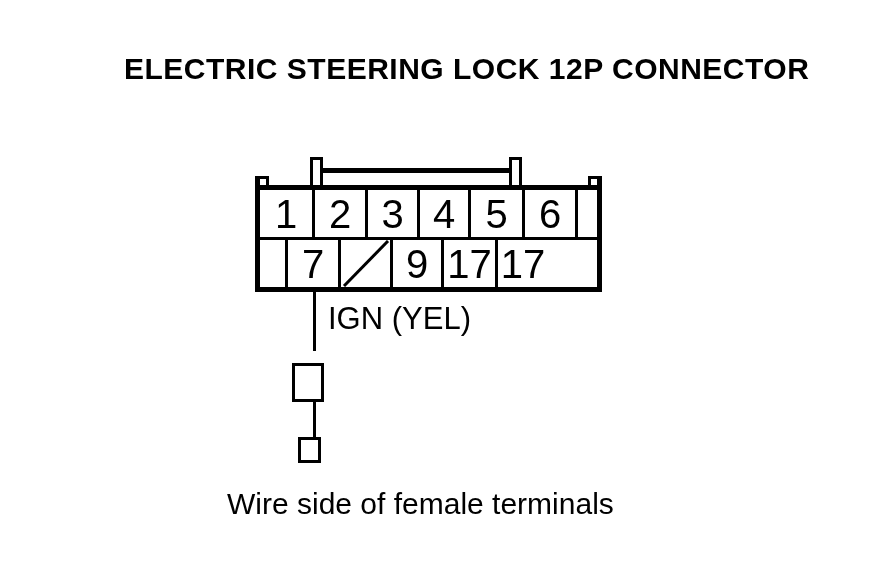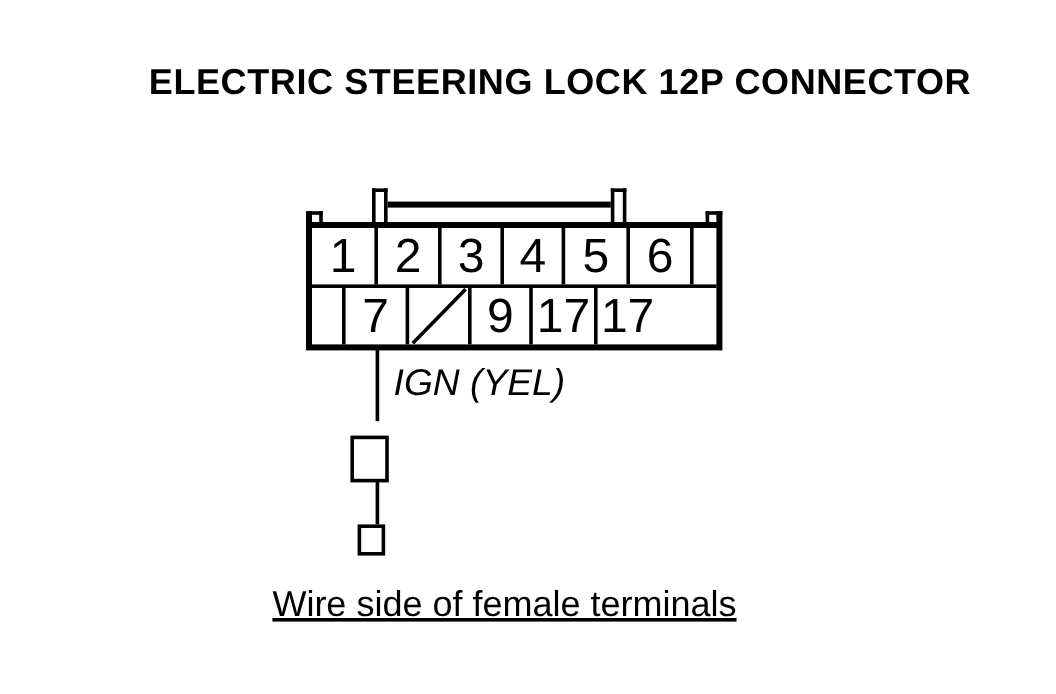--- a/index.html
+++ b/index.html
@@ -95,21 +95,20 @@
     width: 3px;
     height: 60px;
     background: #000000;
   }
   .wire-label {
     position: absolute;
     left: 328px;
     top: 301px;
     font-size: 31px;
     white-space: nowrap;
-    font-style: italic;
   }
   .terminal-large {
     position: absolute;
     left: 292px;
     top: 363px;
     width: 32px;
     height: 39px;
     box-sizing: border-box;
     border: 3px solid #000000;
     background: #ffffff;
@@ -131,21 +130,20 @@
     box-sizing: border-box;
     border: 3px solid #000000;
     background: #ffffff;
   }
   .caption {
     position: absolute;
     left: 227px;
     top: 487px;
     font-size: 30px;
     white-space: nowrap;
-    text-decoration: underline;
   }
 </style>
 </head>
 <body>
 
 <div class="canvas">
 
   <div class="title">ELECTRIC STEERING LOCK 12P CONNECTOR</div>
 
   <div class="rail"></div>

